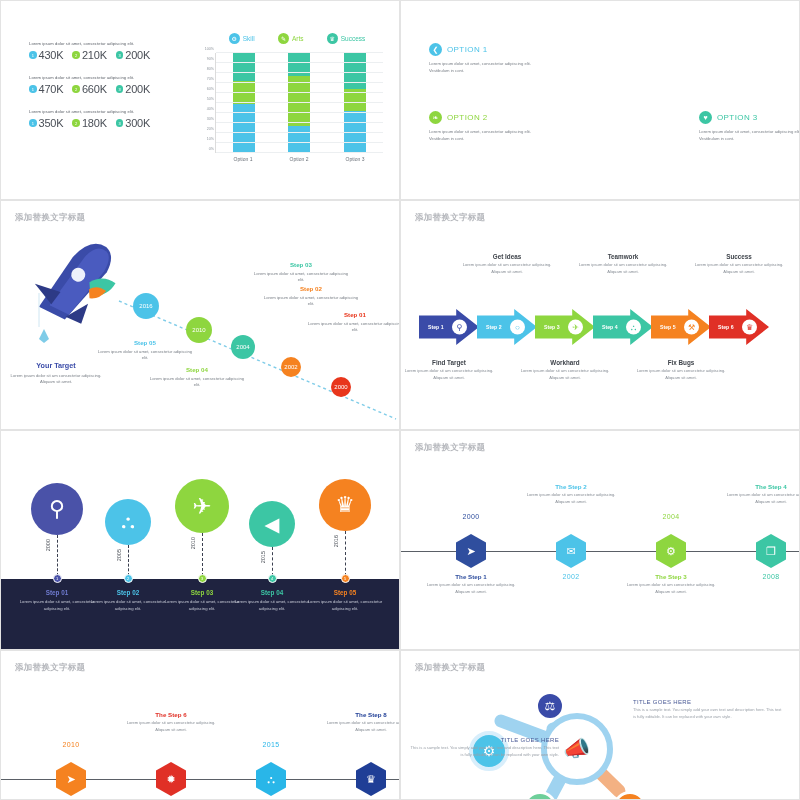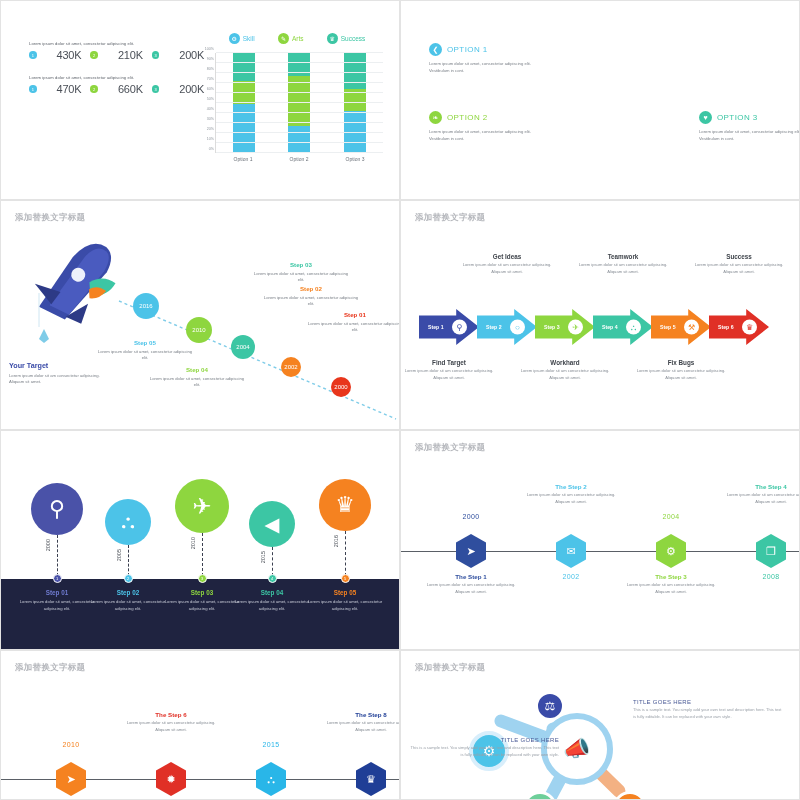--- a/index.html
+++ b/index.html
@@ -25,21 +25,21 @@
     position:absolute; left:14px; top:11px;
     font-size:8.5px; color:#b6b8bd; font-weight:bold;
     letter-spacing:.3px;
   }
 
   
   .s1-left { position:absolute; left:28px; top:40px; width:165px; }
   .s1-row { margin-bottom:14px; }
   .s1-lorem { font-size:4.1px; color:#5b6068; margin-bottom:3px; letter-spacing:.1px;}
   .s1-nums { display:flex; gap:9px; }
-  .s1-num { display:flex; align-items:center; gap:20px;text-align:center; }
+  .s1-num { display:flex; align-items:center; gap:2px;text-align:center; }
   .s1-dot {
     width:7.5px;height:7.5px;border-radius:50%;
     color:#fff;font-size:4px;display:flex;align-items:center;justify-content:center;
   }
   .s1-val { font-size:11px; color:#4a4f57; letter-spacing:-.2px;}
 
   .s1-chart { position:absolute; left:192px; top:32px; width:190px; height:140px; }
   .s1-legend { display:flex; justify-content:space-around; padding:0 6px 6px 24px;}
   .s1-leg { display:flex; align-items:center; gap:3px; }
   .s1-leg-ic {
@@ -160,20 +160,37 @@
               <span class="s1-dot" style="background: rgb(76, 195, 232);">1</span>
               <span class="s1-val">470K</span>
             </div>
             <div class="s1-num">
               <span class="s1-dot" style="background: rgb(142, 214, 63);">2</span>
               <span class="s1-val">660K</span>
             </div>
             <div class="s1-num">
               <span class="s1-dot" style="background: rgb(60, 198, 164);">3</span>
               <span class="s1-val">200K</span>
+            </div>
+          </div>
+        </div>
+        <div class="s1-row">
+          <div class="s1-lorem">Lorem ipsum dolor sit amet, consectetur adipiscing elit.</div>
+          <div class="s1-nums">
+            <div class="s1-num">
+              <span class="s1-dot" style="background: rgb(76, 195, 232);">1</span>
+              <span class="s1-val">350K</span>
+            </div>
+            <div class="s1-num">
+              <span class="s1-dot" style="background: rgb(142, 214, 63);">2</span>
+              <span class="s1-val">180K</span>
+            </div>
+            <div class="s1-num">
+              <span class="s1-dot" style="background: rgb(60, 198, 164);">3</span>
+              <span class="s1-val">300K</span>
             </div>
           </div>
         </div>
       </div>
     <div class="s1-chart">
       <div class="s1-legend" id="barLegend">
           <div class="s1-leg">
             <span class="s1-leg-ic" style="background: rgb(76, 195, 232);">⚙</span>
             <span class="s1-leg-tx" style="color: rgb(76, 195, 232);">Skill</span>
           </div>
@@ -269,21 +286,21 @@
         <path d="M18 40 L72 16 Q90 10 94 22 Q96 30 82 38 L30 58 Z" fill="#4a5bbf"></path>
         <circle cx="58" cy="28" r="7" fill="#eef1fb"></circle>
         <path d="M16 14 L34 34 L20 40 Z" fill="#2d3a86"></path>
         <path d="M26 58 L36 72 L52 58 Z" fill="#2d3a86"></path>
         <path d="M64 40 Q80 40 86 54 Q72 62 58 52 Z" fill="#3cc6a4"></path>
         <path d="M60 46 Q70 46 74 56 Q64 60 56 54 Z" fill="#f58220"></path>
       </g>
       <path d="M38 138 l5 -10 l5 10 l-5 4 z" fill="#7fcce8"></path>
       <line x1="38" y1="92" x2="38" y2="126" stroke="#cfe6f2" stroke-width="1"></line>
     </svg>
-    <div style="position:absolute;left:8px;top:160px;width:94px;text-align:left">
+    <div style="position:absolute;left:8px;top:160px;width:94px;text-align:center">
       <div class="s3-st" style="color:#3a4ba8;font-weight:bold;font-size:7.2px">Your Target</div>
       <div class="s3-sb">Lorem ipsum dolor sit am consectetur adipiscing. Aliquam sit amet.</div>
     </div>
     <div id="rocketSteps">
         <div class="s3-node" style="left: 132px; top: 92px; width: 26px; height: 26px; background: rgb(76, 195, 232); font-size: 6px;">2016</div>
         <div class="s3-step" style="left: 96px; top: 138px;">
           <div class="s3-st" style="color:#4cc3e8;font-weight:bold">Step 05</div>
                  <div class="s3-sb">Lorem ipsum dolor sit amet, consectetur adipiscing elit.</div>
         </div>
         <div class="s3-node" style="left: 185px; top: 116px; width: 26px; height: 26px; background: rgb(142, 214, 63); font-size: 6px;">2010</div>

